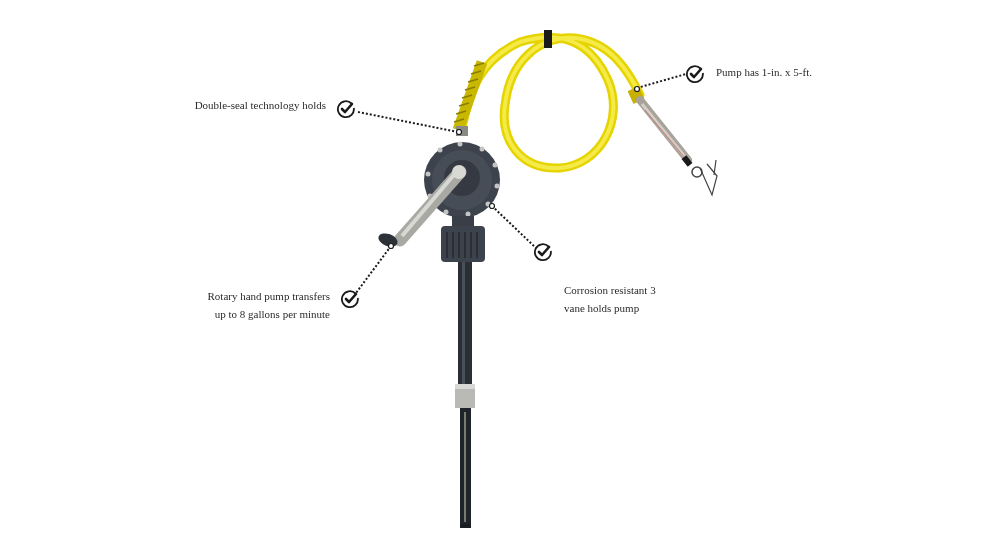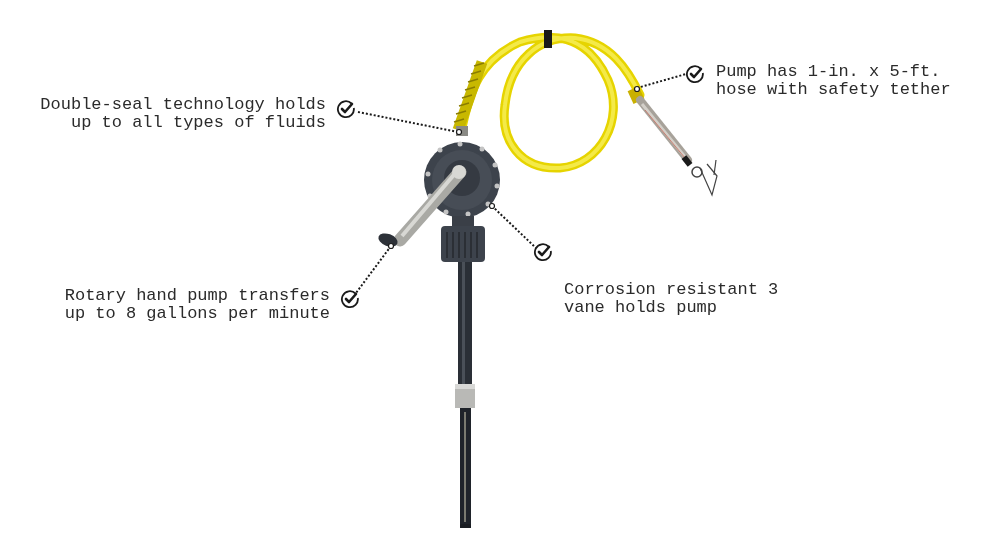--- a/index.html
+++ b/index.html
@@ -17,24 +17,24 @@
     }
     .product-svg {
       position: absolute;
       left: 0;
       top: 0;
       width: 1000px;
       height: 560px;
     }
     .callout-text {
       position: absolute;
-      font-size: 17px;
+      font-size: 11px;
       line-height: 18px;
       color: #2b2b2b;
-      font-family: Liberation Mono, monospace;
+      font-family: Liberation Serif, serif;
       white-space: nowrap;
     }
     .callout-text.right-align { text-align: right; }
     .callout-text.left-align { text-align: left; }
     .callout-text span { display: block; }
     .check-icon {
       position: absolute;
       width: 20px;
       height: 20px;
     }
@@ -133,30 +133,28 @@
       <circle cx="391" cy="246" r="2.5"></circle>
     </g>
   </svg>
 
   <svg class="check-icon" style="left:336px; top:99px;" viewBox="0 0 20 20">
     <path d="M15.5 4.5 A8 8 0 1 0 17.8 9" fill="none" stroke="#1a1a1a" stroke-width="1.8"></path>
     <path d="M6 10 L9 13 L16 5" fill="none" stroke="#1a1a1a" stroke-width="2.6" stroke-linecap="round" stroke-linejoin="round"></path>
   </svg>
   <div class="callout-text right-align" style="right:674px; top:96px;text-align:right;">
     <span>Double-seal technology holds</span>
-    <span>up to all types of fluids</span>
   </div>
 
   <svg class="check-icon" style="left:685px; top:64px;" viewBox="0 0 20 20">
     <path d="M15.5 4.5 A8 8 0 1 0 17.8 9" fill="none" stroke="#1a1a1a" stroke-width="1.8"></path>
     <path d="M6 10 L9 13 L16 5" fill="none" stroke="#1a1a1a" stroke-width="2.6" stroke-linecap="round" stroke-linejoin="round"></path>
   </svg>
   <div class="callout-text left-align" style="left:716px; top:63px;">
     <span>Pump has 1-in. x 5-ft.</span>
-    <span>hose with safety tether</span>
   </div>
 
   <svg class="check-icon" style="left:533px; top:242px;" viewBox="0 0 20 20">
     <path d="M15.5 4.5 A8 8 0 1 0 17.8 9" fill="none" stroke="#1a1a1a" stroke-width="1.8"></path>
     <path d="M6 10 L9 13 L16 5" fill="none" stroke="#1a1a1a" stroke-width="2.6" stroke-linecap="round" stroke-linejoin="round"></path>
   </svg>
   <div class="callout-text left-align" style="left:564px; top:242px;margin-top:39px;">
     <span>Corrosion resistant 3</span>
     <span>vane holds pump</span>
   </div>

